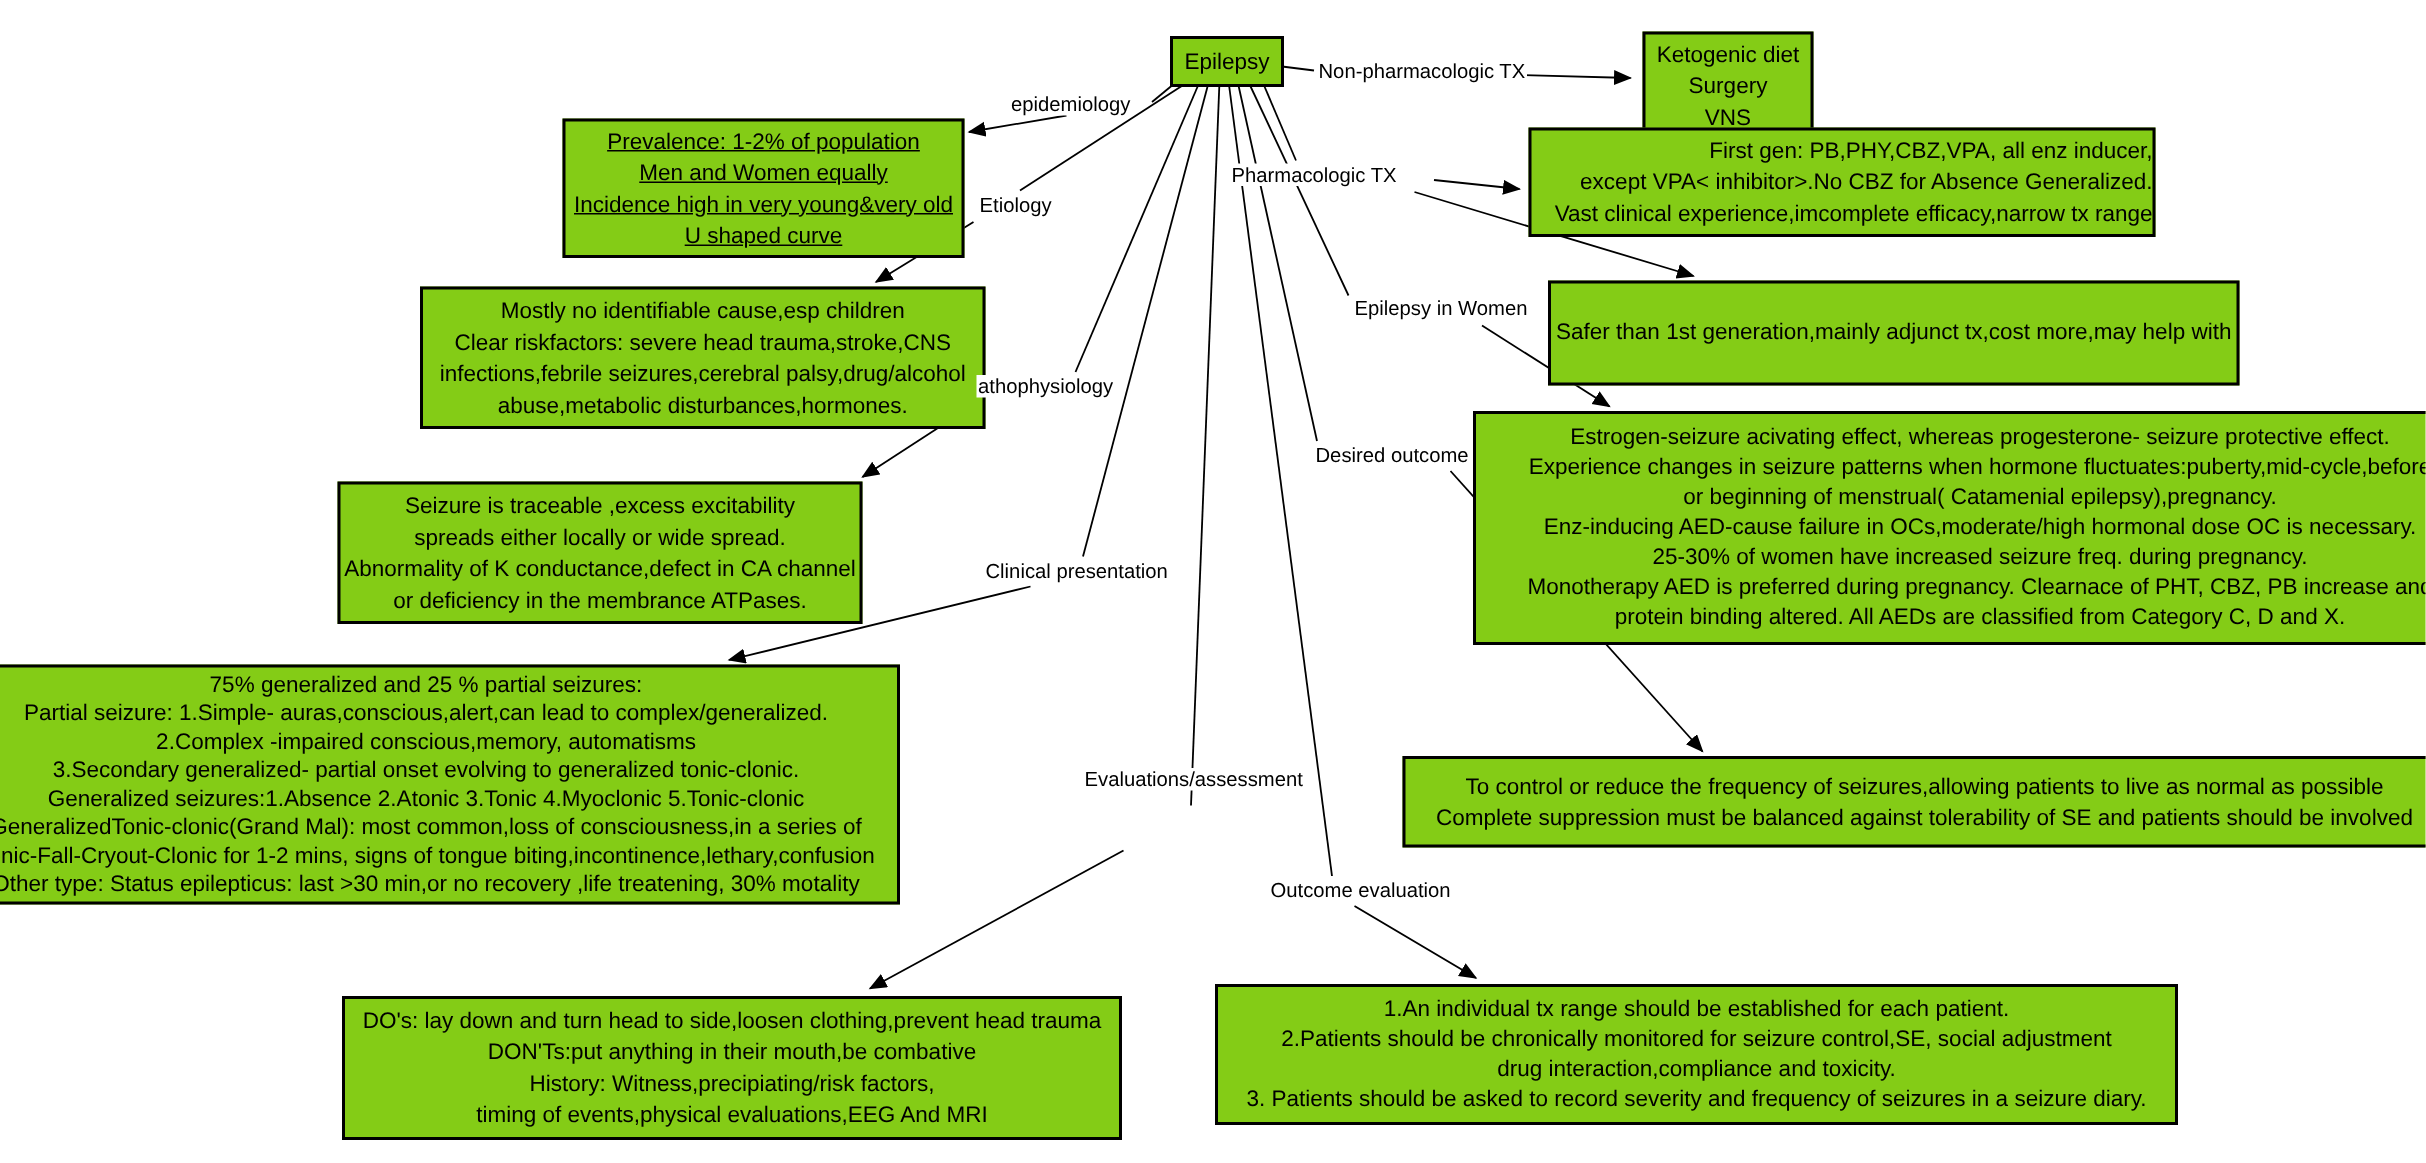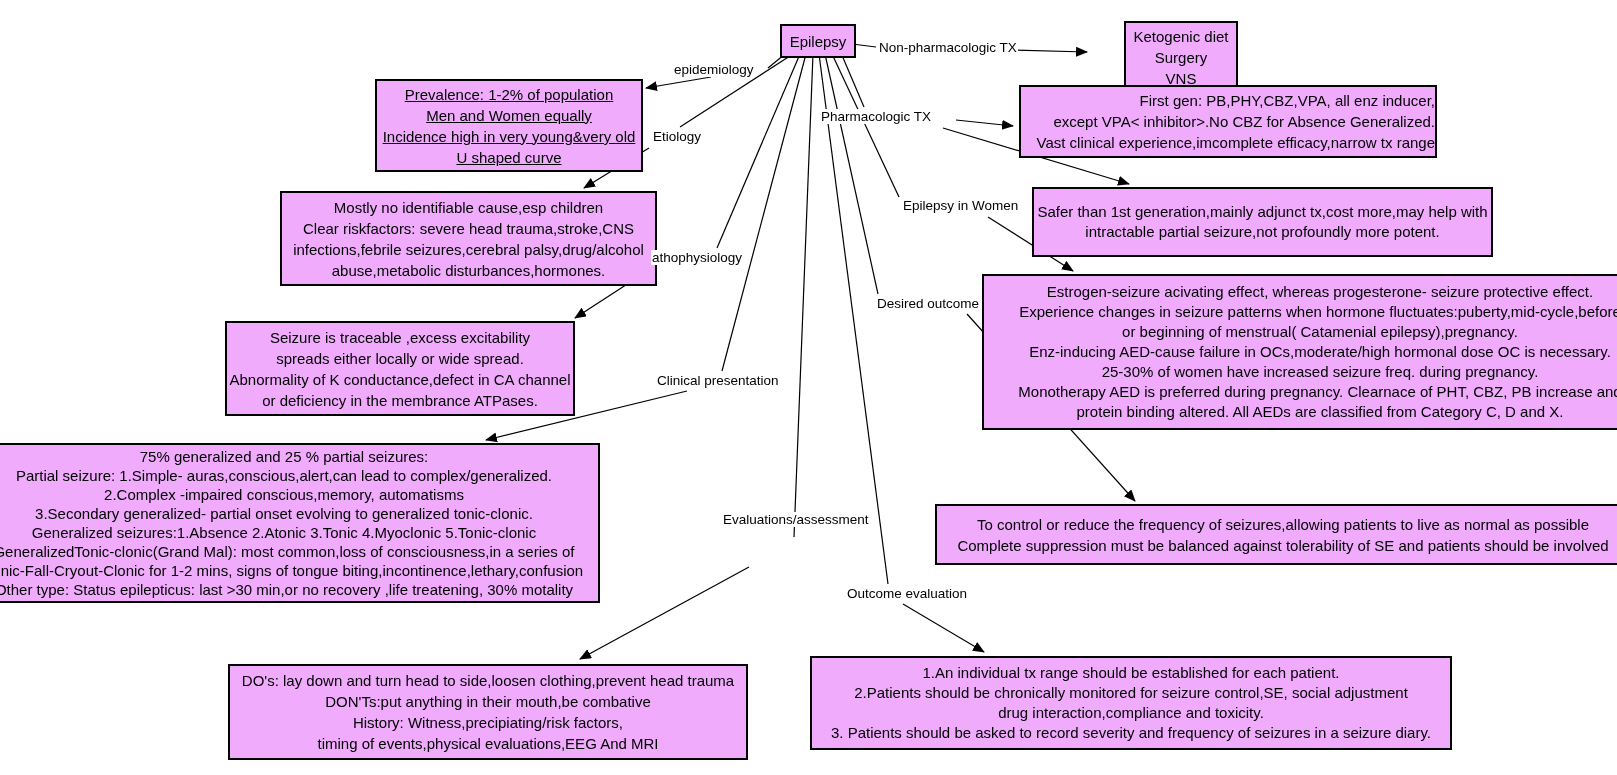--- a/index.html
+++ b/index.html
@@ -1,20 +1,20 @@
 <!DOCTYPE html>
 <html><head>
 <meta charset="utf-8">
 <style>
   html,body{margin:0;padding:0;background:#fff;}
   body{width:1617px;height:775px;overflow:hidden;position:relative;
        font-family:"Liberation Sans","DejaVu Sans",sans-serif;color:#000;}
   #map{position:absolute;left:0;top:0;width:1617px;height:775px;}
   #edges{position:absolute;left:0;top:0;z-index:1;}
-  .node{position:absolute;z-index:2;border:2px solid #000;background:#f0abfc;
+  .node{position:absolute;z-index:2;border:2px solid #000;background:#84cc16;
         display:flex;flex-direction:column;justify-content:center;
         text-align:center;font-size:15px;}
   .node div{white-space:nowrap;}
   .elabel{position:absolute;z-index:3;font-size:13.5px;white-space:nowrap;
           background:#fff;padding:0 1px;}
   line{stroke:#000;stroke-width:1.2;}
 </style>
 </head>
 <body>
 
@@ -48,21 +48,21 @@
     <line x1="988" y1="217" x2="1073" y2="271" marker-end="url(#ah)"></line>
     <line x1="967" y1="314" x2="1135" y2="501" marker-end="url(#ah)"></line>
     <line x1="903" y1="604" x2="984" y2="652" marker-end="url(#ah)"></line>
     <line x1="1011" y1="50" x2="1087" y2="52" marker-end="url(#ah)"></line>
   </svg>
 
   <div class="node" style="left:780px;top:24px;width:72px;height:30px;">
     <div>Epilepsy</div>
   </div>
 
-  <div class="node" style="left:1124px;top:21px;width:110px;height:69px;line-height:21px;">
+  <div class="node" style="left:1095px;top:21px;width:110px;height:69px;line-height:21px;">
     <div>Ketogenic diet</div>
     <div>Surgery</div>
     <div>VNS</div>
   </div>
 
   <div class="node" style="left:375px;top:79px;width:264px;height:89px;line-height:21px;text-decoration:underline;">
     <div>Prevalence: 1-2% of population</div>
     <div>Men and Women equally</div>
     <div>Incidence high in very young&amp;very old</div>
     <div>U shaped curve</div>
@@ -101,21 +101,20 @@
   </div>
 
   <div class="node" style="left:1019px;top:85px;width:414px;height:69px;line-height:21px;align-items:flex-end;">
     <div>First gen: PB,PHY,CBZ,VPA, all enz inducer,</div>
     <div>except VPA&lt; inhibitor&gt;.No CBZ for Absence Generalized.</div>
     <div>Vast clinical experience,imcomplete efficacy,narrow tx range</div>
   </div>
 
   <div class="node" style="left:1032px;top:187px;width:457px;height:66px;line-height:20px;">
     <div>Safer than 1st generation,mainly adjunct tx,cost more,may help with</div>
-    <div>intractable partial seizure,not profoundly more potent.</div>
   </div>
 
   <div class="node" style="left:982px;top:274px;width:672px;height:152px;line-height:20px;">
     <div>Estrogen-seizure acivating effect, whereas progesterone- seizure protective effect.</div>
     <div>Experience changes in seizure patterns when hormone fluctuates:puberty,mid-cycle,before</div>
     <div>or beginning of menstrual( Catamenial epilepsy),pregnancy.</div>
     <div>Enz-inducing AED-cause failure in OCs,moderate/high hormonal dose OC is necessary.</div>
     <div>25-30% of women have increased seizure freq. during pregnancy.</div>
     <div>Monotherapy AED is preferred during pregnancy. Clearnace of PHT, CBZ, PB increase and</div>
     <div>protein binding altered. All AEDs are classified from Category C, D and X.</div>

